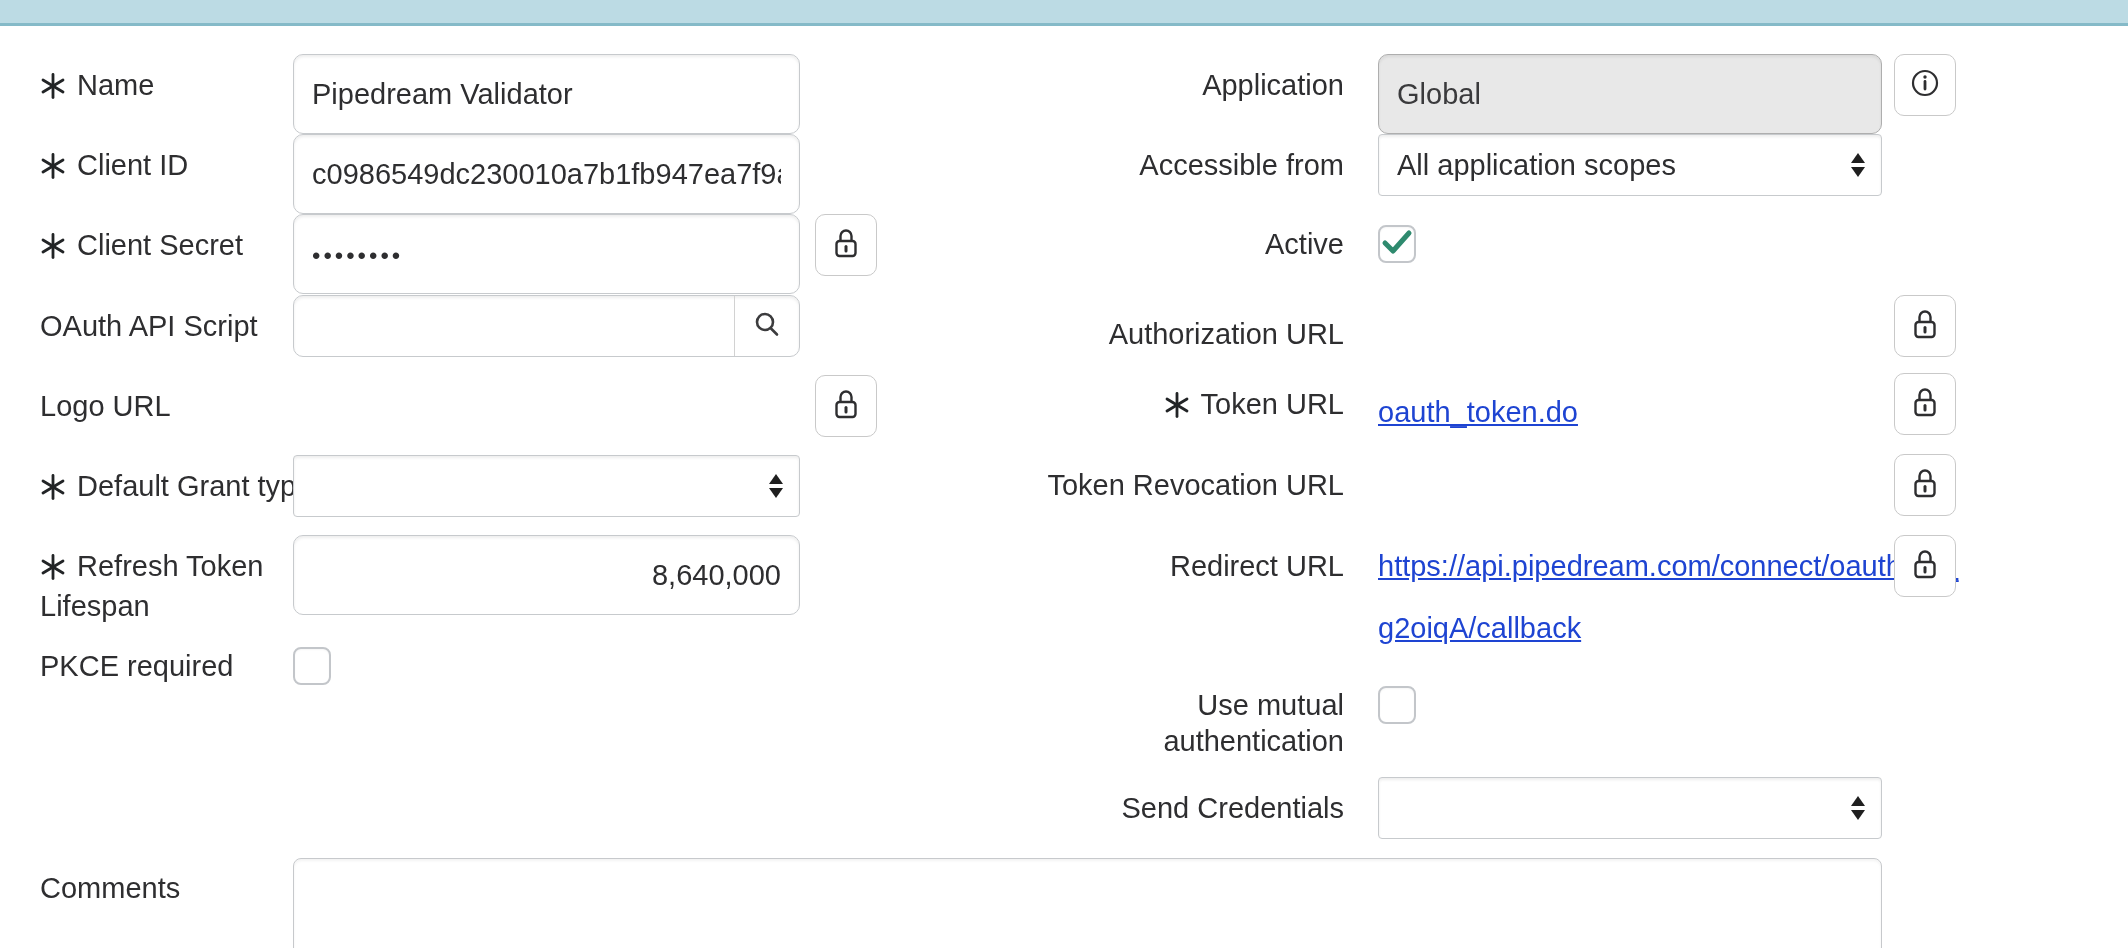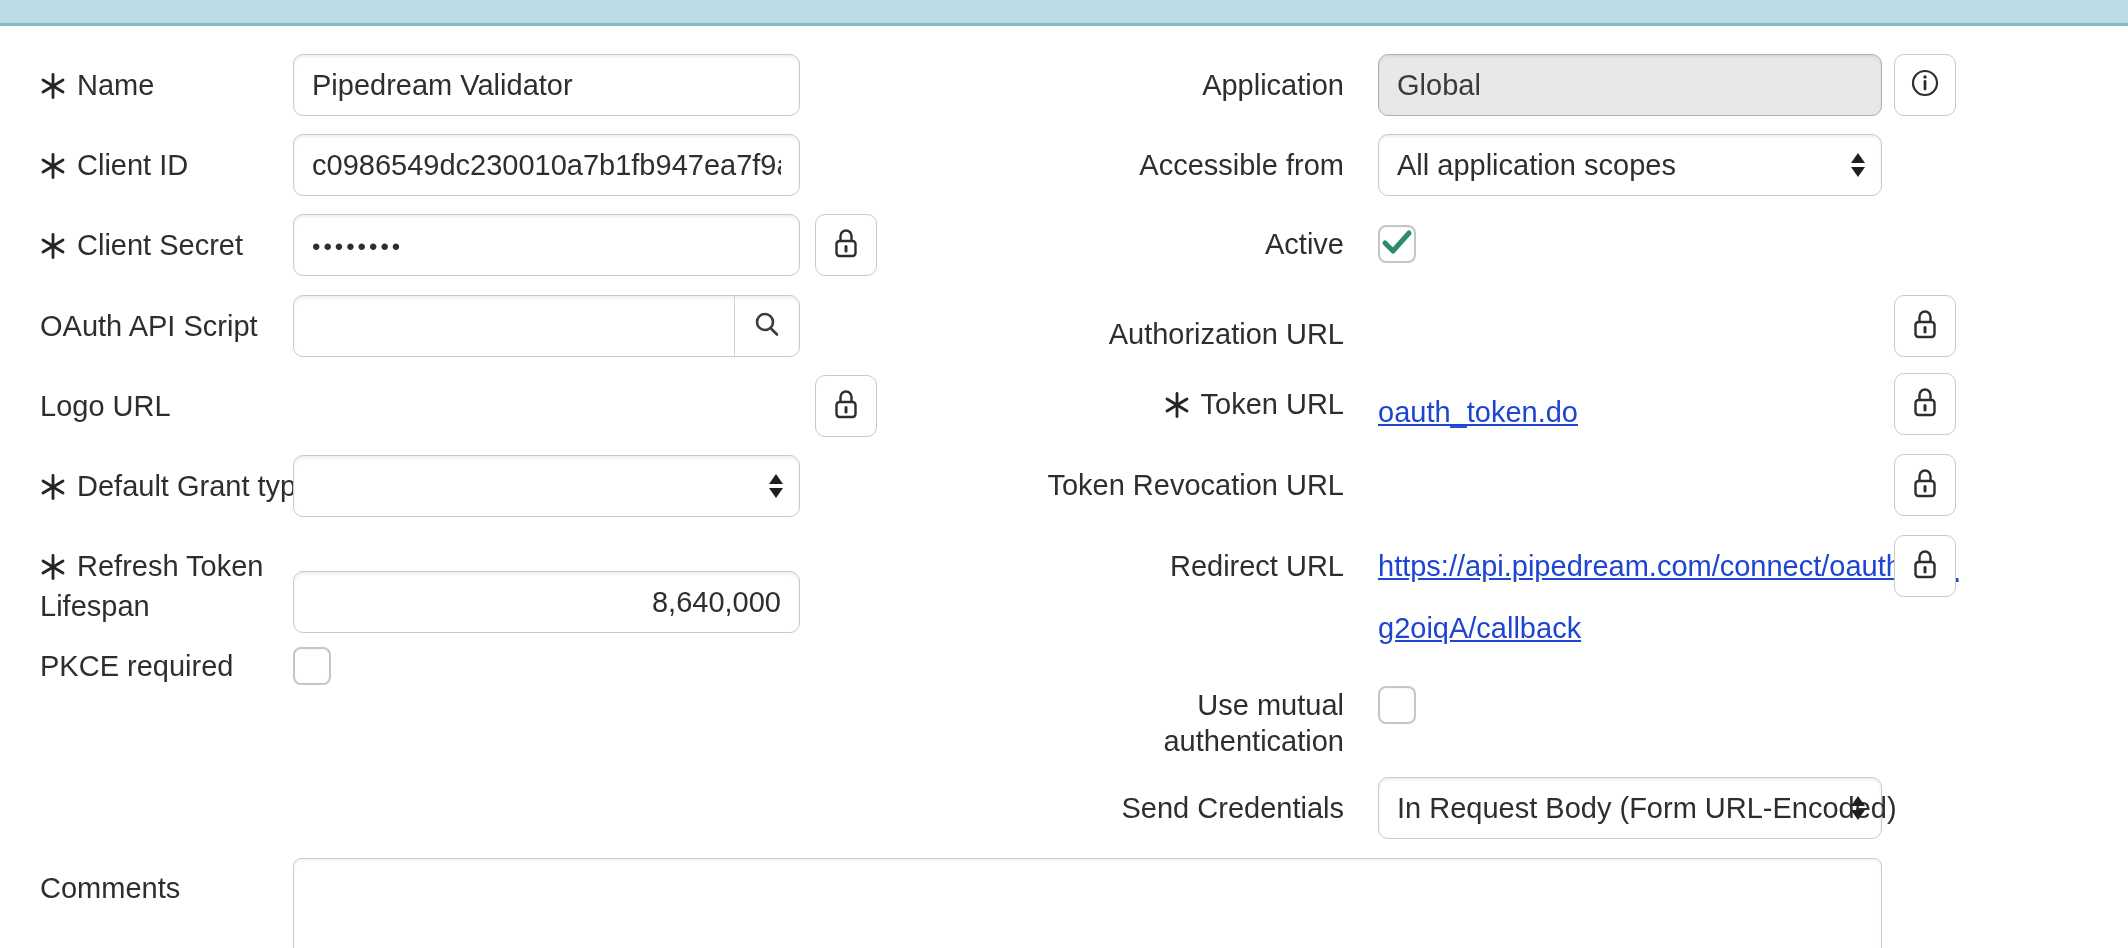--- a/index.html
+++ b/index.html
@@ -17,31 +17,31 @@
   }
   .lbl {
     position:absolute; font-size:29px; line-height:36px; color:#2e2e30;
     white-space:nowrap;
   }
   .lbl-left  { left:40px;  width:226px; }
   .lbl-right { left:1040px; width:304px; text-align:right; }
   .lbl-wrap { white-space:normal; }
   .req-icon { display:inline-block; vertical-align:-4px; margin-right:11px; }
   .inp {
-    position:absolute; height:62px; border:1px solid #c7cacd; border-radius:10px;
+    position:absolute; height:80px; border:1px solid #c7cacd; border-radius:10px;
     background:#fff; font-family:inherit; font-size:29px; color:#2e2e30;
     padding:0 18px; box-shadow:inset 0 2px 3px rgba(0,0,0,0.07); outline:none;
   }
   .inp-left  { left:293px; width:507px; }
   .inp-right { left:1378px; width:504px; }
   .inp.readonly { background:#e8e8e8; border-color:#aeaeae; color:#3a3a3c; }
-  .inp.num { text-align:right;margin-top:36px; }
+  .inp.num { text-align:right; }
   .inp.secret { font-size:24px; letter-spacing:3px; padding-top:4px; }
   .selectbox {
-    position:absolute; height:62px; border:1px solid #c7cacd; border-radius:10px;
+    position:absolute; height:62px; border:1px solid #c7cacd; border-radius:4px;
     background:#fff; box-shadow:inset 0 2px 3px rgba(0,0,0,0.07);
     display:flex; align-items:center; padding:0 52px 0 18px;
     font-size:29px; color:#2e2e30; cursor:pointer; white-space:nowrap;
   }
   .stepper {
     position:absolute; right:16px; top:50%; transform:translateY(-50%);
     width:14px; display:flex; flex-direction:column; align-items:center; gap:4px;
   }
   .tri-up { width:0; height:0; border-left:7px solid transparent; border-right:7px solid transparent; border-bottom:10px solid #1f1f1f; }
   .tri-down { width:0; height:0; border-left:7px solid transparent; border-right:7px solid transparent; border-top:10px solid #1f1f1f; }
@@ -226,18 +226,17 @@
     <span><svg width="26" height="32" viewBox="0 0 26 32">
         <use href="#ic-lock"></use>
       </svg></span>
   </div>
 
 <div class="lbl lbl-right lbl-wrap" style="top:687px"><span>Use mutual</span><br><span>authentication</span></div>
 <div class="checkbox" style="left:1378px; top:686px"></div>
 
 <div class="lbl lbl-right" style="top:790px">Send Credentials</div>
 <div class="selectbox inp-right" style="top:777px">
-  <span>In Request Body (Form URL-Encoded)</span>
   <span class="stepper">
       <span class="tri-up"></span>
       <span class="tri-down"></span>
     </span>
 </div>
 
 </body></html>

